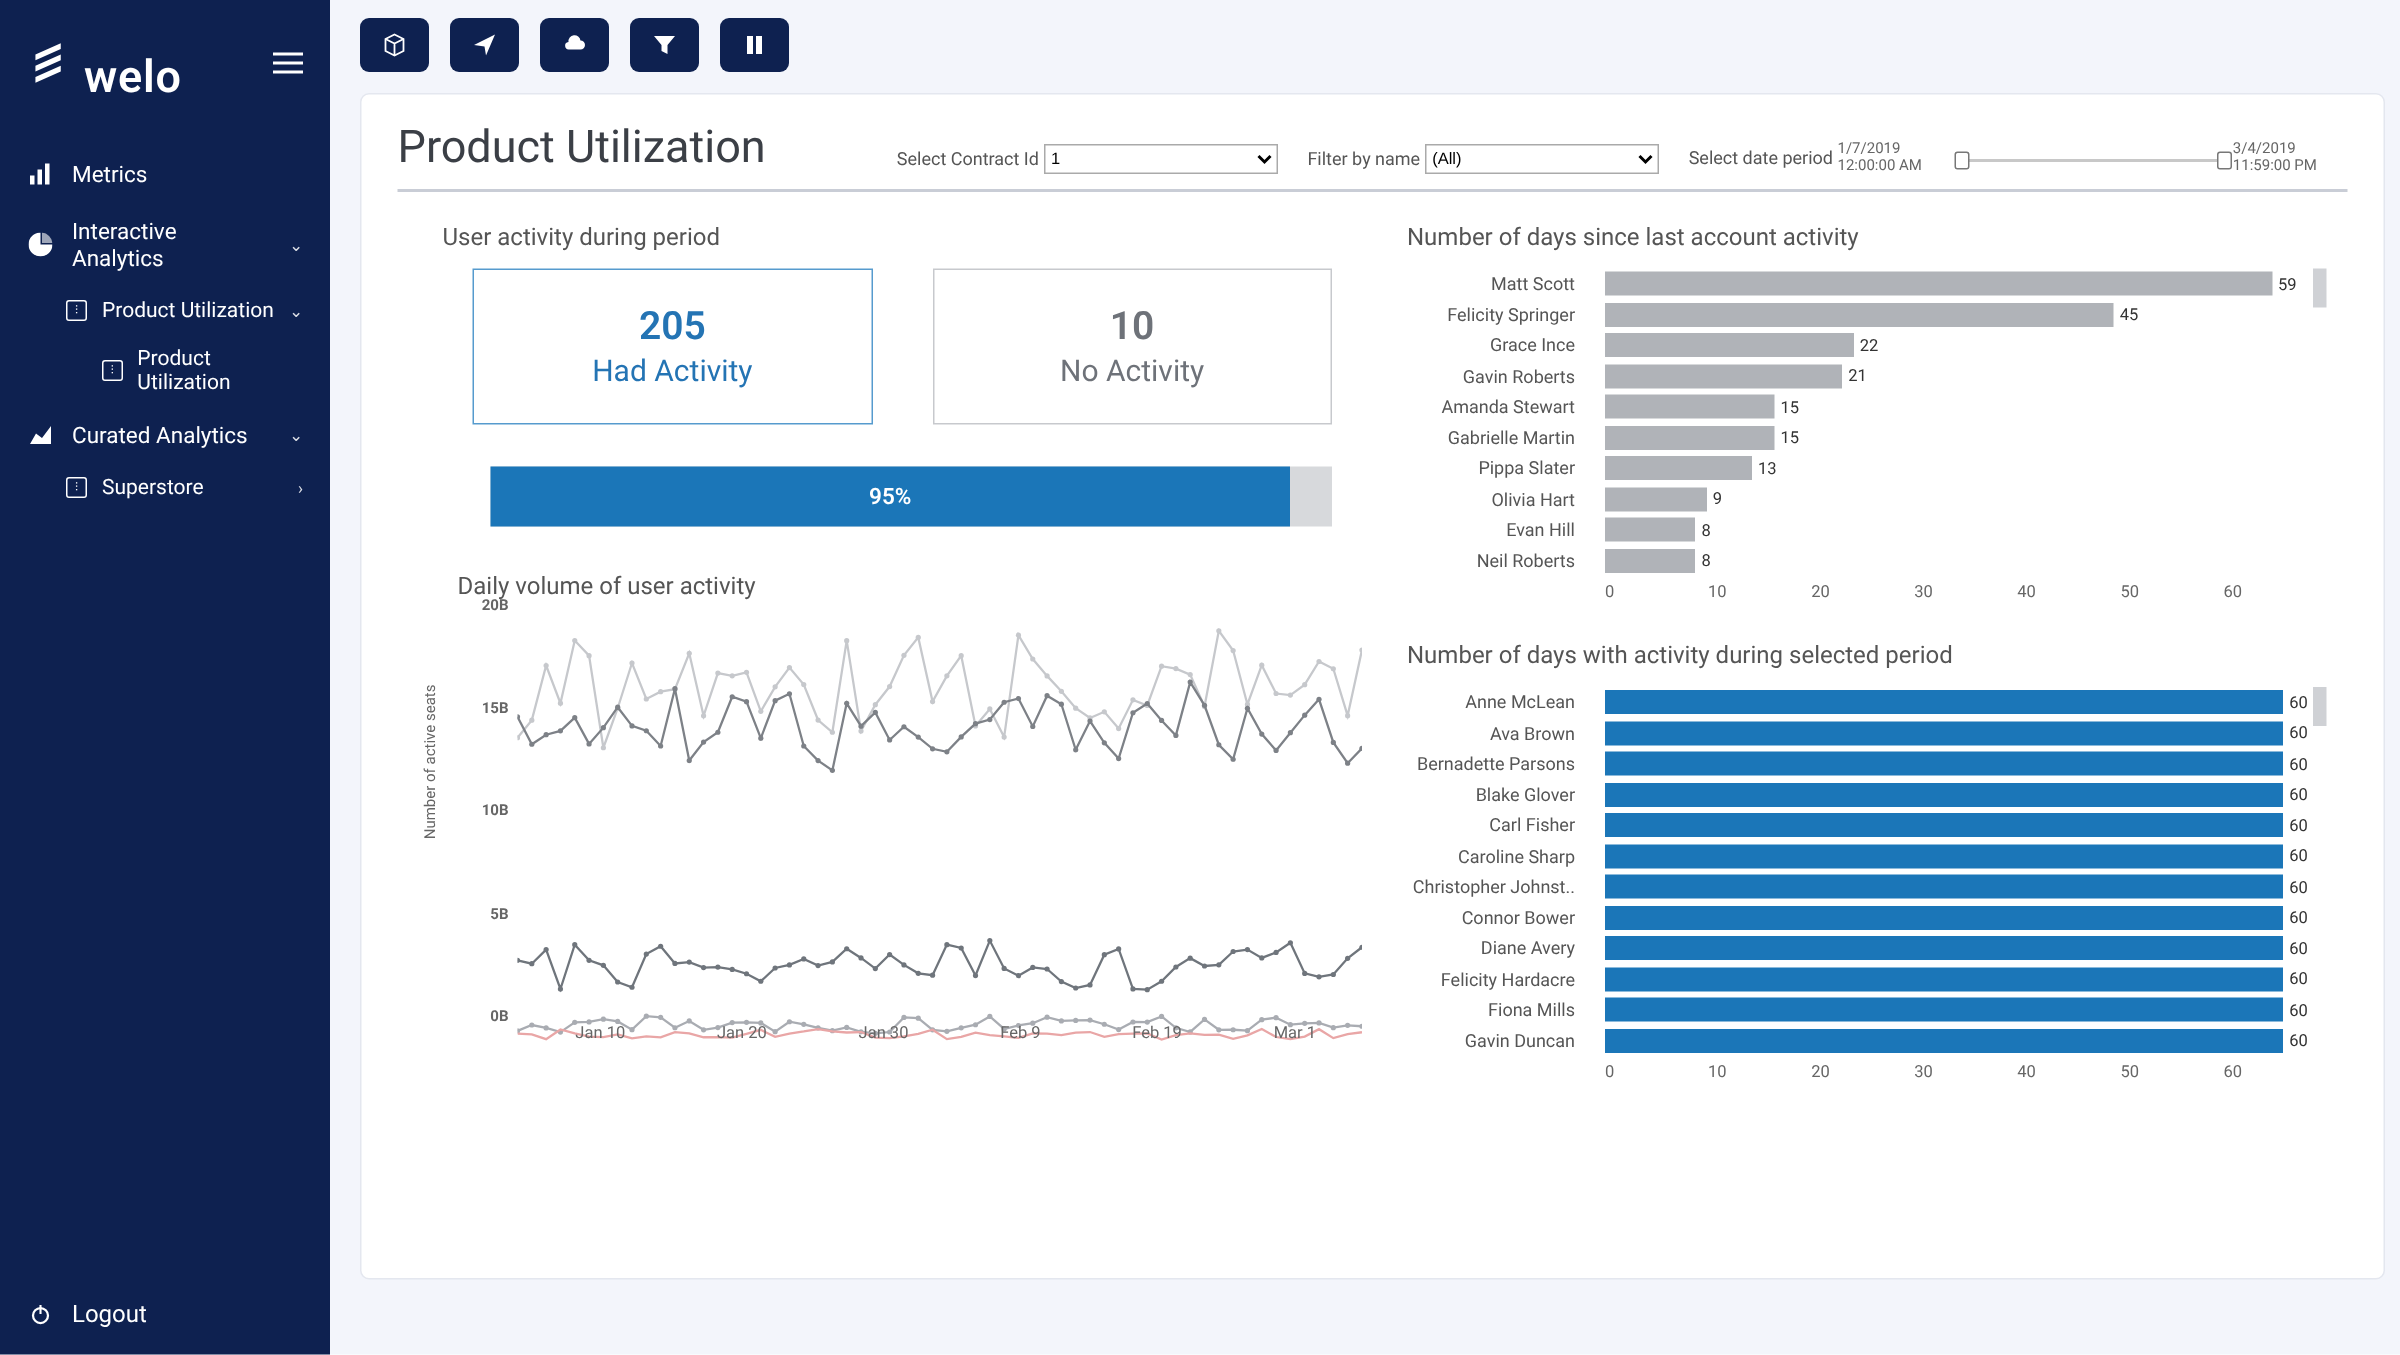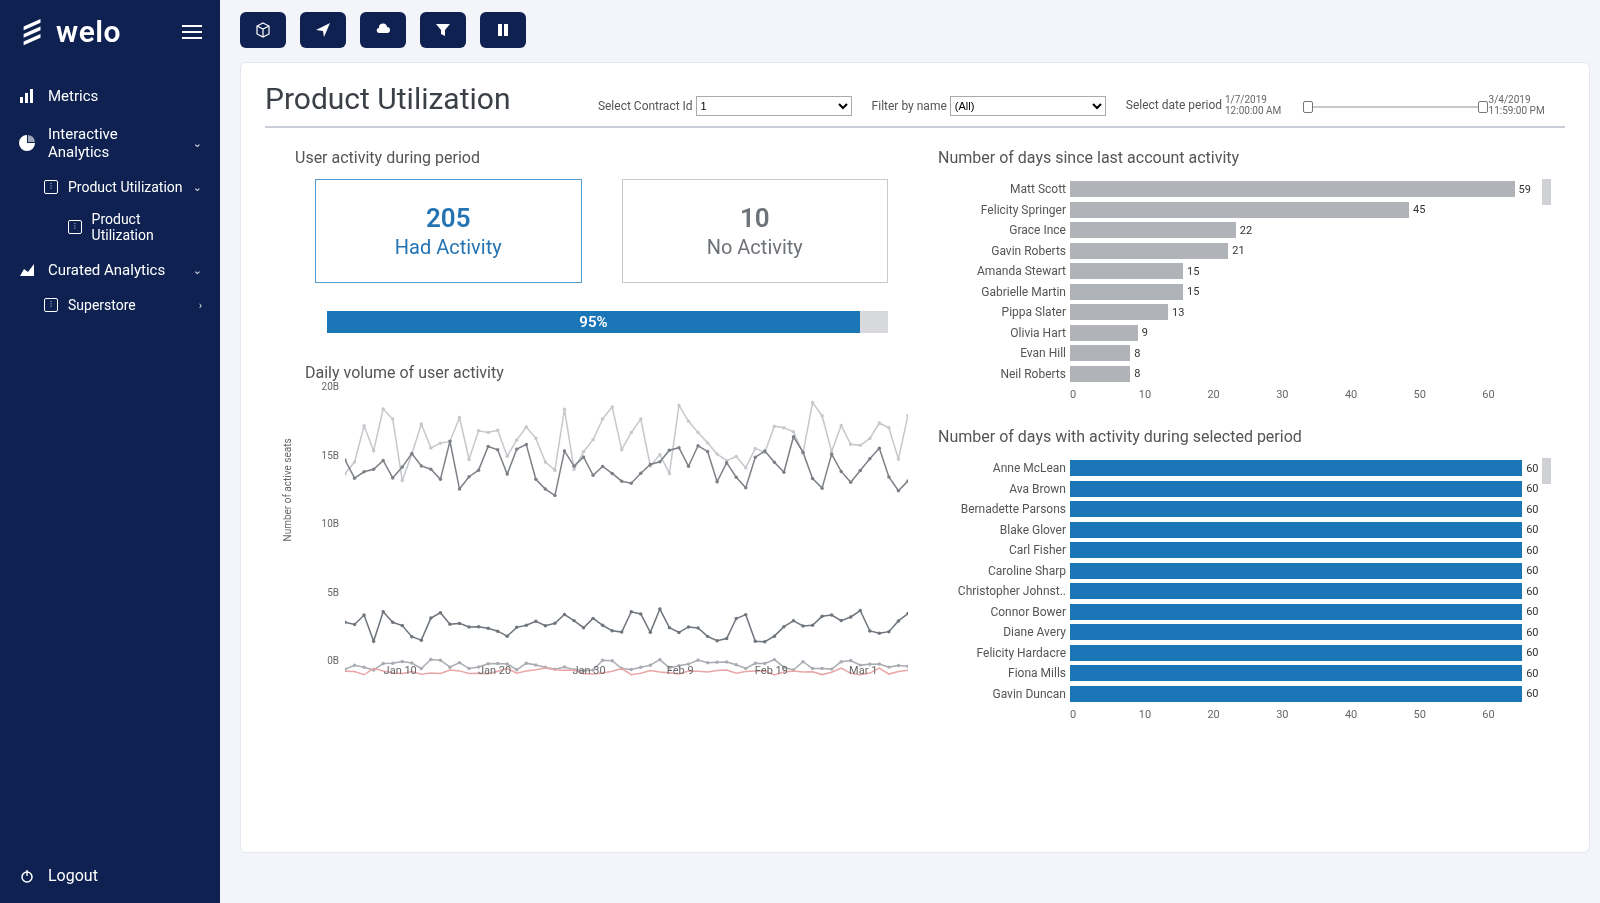--- a/index.html
+++ b/index.html
@@ -22,21 +22,21 @@
     flex-direction: column;
   }
   .brand {
     display: flex;
     align-items: center;
     padding: 14px 18px 8px 18px;
     justify-content: space-between;
   }
   .brand-left { display:flex; align-items:center; gap:8px; }
   .brand-logo { width: 30px; height: 30px; }
-  .brand-name { font-size: 30px; font-weight: 600; letter-spacing: .5px; }
+  .brand-name { font-size: 30px; font-weight: 600; letter-spacing: .5px; margin-top: 20px; }
   .hamburger { width: 20px; height: 14px; display:flex; flex-direction:column; justify-content:space-between; cursor:pointer; }
   .hamburger span { height:2px; background:#fff; display:block; }
   .nav { margin-top: 20px; font-size: 15px; }
   .nav-item {
     display: flex; align-items: center;
     padding: 10px 18px;
     cursor: pointer;
     gap: 12px;
     position: relative;
   }
@@ -105,41 +105,41 @@
     flex:1; height:104px;
     border:1px solid #569bce;
     display:flex; flex-direction:column; align-items:center; justify-content:center;
     gap:2px;
   }
   .kpi.gray { border-color:#c7c9cd; }
   .kpi-value { font-size:26px; font-weight:600; color:#2474b4; }
   .kpi-label { font-size:20px; color:#2474b4; }
   .kpi.gray .kpi-value, .kpi.gray .kpi-label { color:#6e7279; }
 
-  .progress-wrap { margin: 28px 20px 0 32px; height:22px; background:#d7d9dc; position:relative; }
+  .progress-wrap { margin: 28px 20px 0 32px; height:40px; background:#d7d9dc; position:relative; }
   .progress-fill { height:100%; background:#1b76b8; display:flex; align-items:center; justify-content:center; color:#fff; font-weight:600; font-size:15px; }
 
   .line-title { margin: 30px 0 4px 10px; }
   .line-chart { position:relative; height: 300px; margin-left: 6px; }
   .y-axis-label {
     position:absolute; left:-8px; top: 50%;
     transform: rotate(-90deg) translateY(-50%);
     transform-origin: left center;
     font-size:10px; color:#666;
     white-space:nowrap;
   }
   .line-svg { position:absolute; left:44px; right:0; top:0; bottom:26px; }
   .y-ticks { position:absolute; left:10px; top:0; bottom:26px; width:30px; font-size:10px; color:#666; }
-  .y-ticks div { position:absolute; right:2px; transform:translateY(-50%); }
+  .y-ticks div { position:absolute; right:2px; transform:translateY(-50%);font-weight:bold; }
   .x-ticks { position:absolute; left:52px; right:0; bottom:2px; height:20px; display:flex; justify-content:space-around; font-size:11px; color:#666; }
 
   
   .barchart { position:relative; }
   .barrow { display:flex; align-items:center; height:20.5px; font-size:12px; }
-  .barrow .name { width:132px; text-align:right; padding-right:4px; color:#555; white-space:nowrap; overflow:hidden; text-overflow:ellipsis; font-size:12px;}
+  .barrow .name { width:132px; text-align:right; padding-right:20px; color:#555; white-space:nowrap; overflow:hidden; text-overflow:ellipsis; font-size:12px;}
   .barrow .track { flex:1; position:relative; height:16px; }
   .barrow .bar { position:absolute; left:0; top:0; height:100%; }
   .barrow .val { position:absolute; top:0; height:100%; display:flex; align-items:center; font-size:11px; padding-left:4px; color:#333;}
   .bar.gray { background:#b0b3b8; }
   .bar.blue { background:#1b76b8; }
   .bar-xaxis { display:flex; margin-left:132px; font-size:11px; color:#666; padding-top:4px; }
   .bar-xaxis span { flex:1; text-align:left; position:relative; }
   .scroll-thumb { position:absolute; right:0; top:0; width:9px; height:26px; background:#cfd1d5; }
 
 </style>

